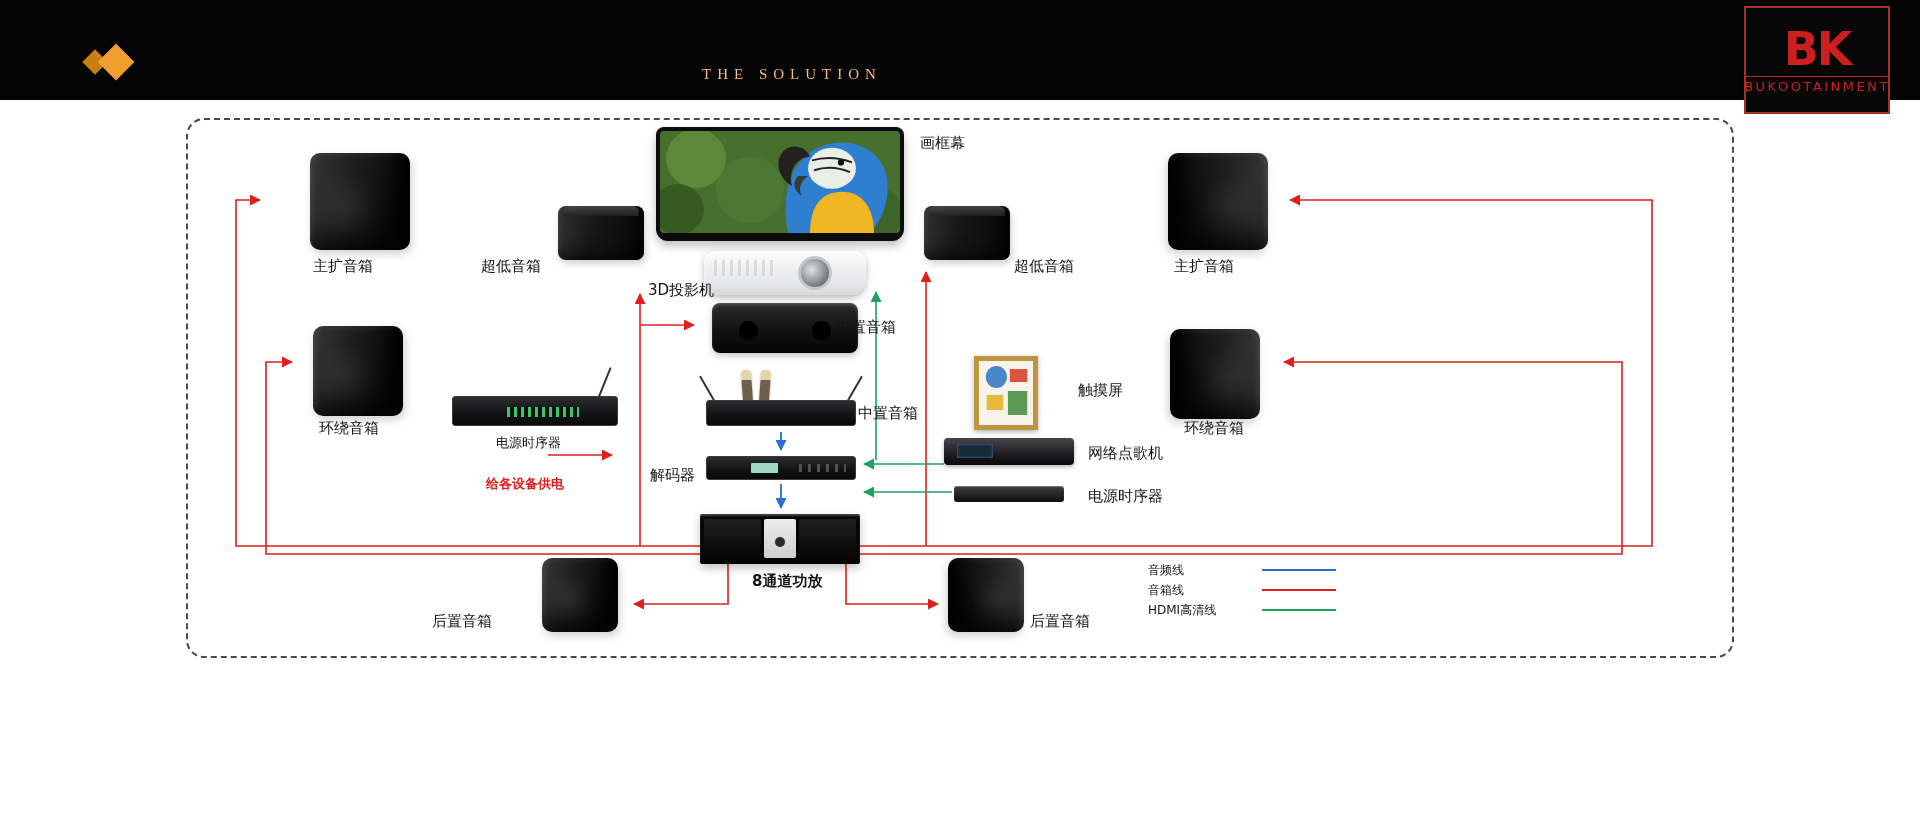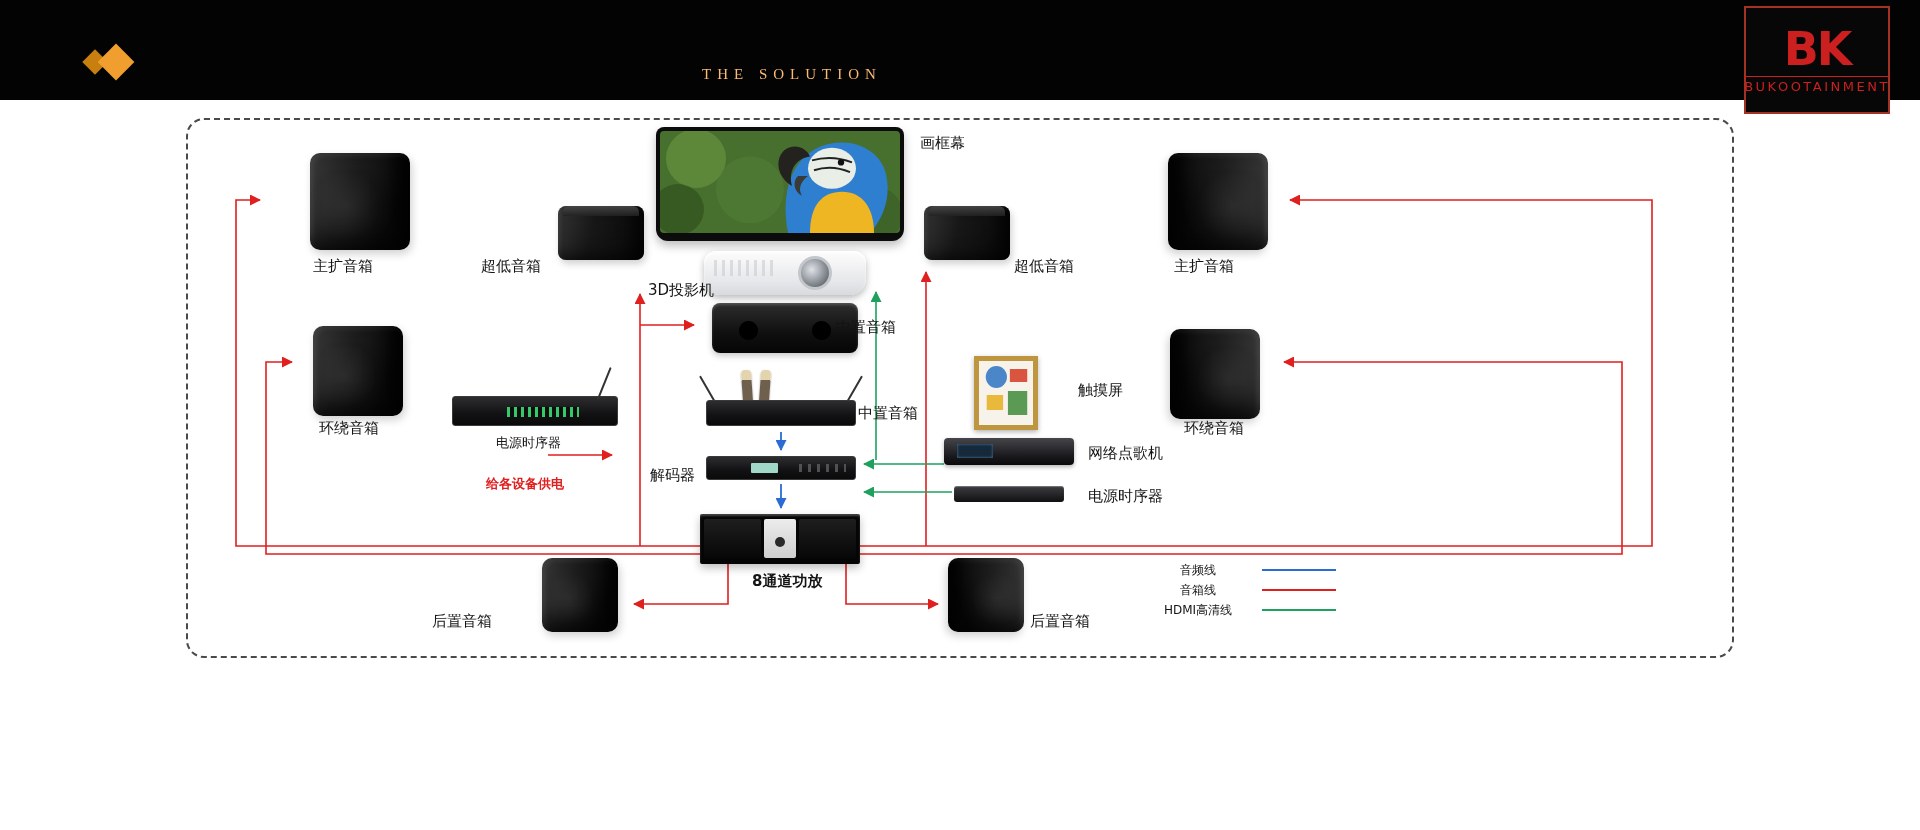--- a/index.html
+++ b/index.html
@@ -92,21 +92,21 @@
   .kar-screen{position:absolute;left:10%;top:22%;width:28%;height:52%;background:#16293a;border-radius:1px;box-shadow:inset 0 0 3px rgba(120,190,255,.6);}
 
   .hdplayer{left:954px;top:486px;width:110px;height:16px;background:linear-gradient(180deg,#3e3e42,#101012);border-radius:3px;box-shadow:inset 0 1px 1px rgba(255,255,255,.3);}
 
   .touch{left:974px;top:356px;width:64px;height:74px;border:5px solid #bf9640;background:#f5f0e2;box-shadow:0 2px 5px rgba(0,0,0,.3);}
   .touch-img{width:100%;height:100%;display:block;}
 
   
   .legend{position:absolute;left:1148px;top:560px;z-index:4;}
   .legend-row{display:flex;align-items:center;height:20px;gap:14px;}
-  .legend-label{width:100px;text-align:center;font-size:12px;color:#141414;}
+  .legend-label{width:100px;text-align:left;font-size:12px;color:#141414;}
   .legend-line{width:74px;height:2px;background:#999;}
 </style>
 </head>
 <body>
 
 <div class="page">
 
   <header class="topbar">
     <div class="brand-diamond">
       <span class="d1"></span>

